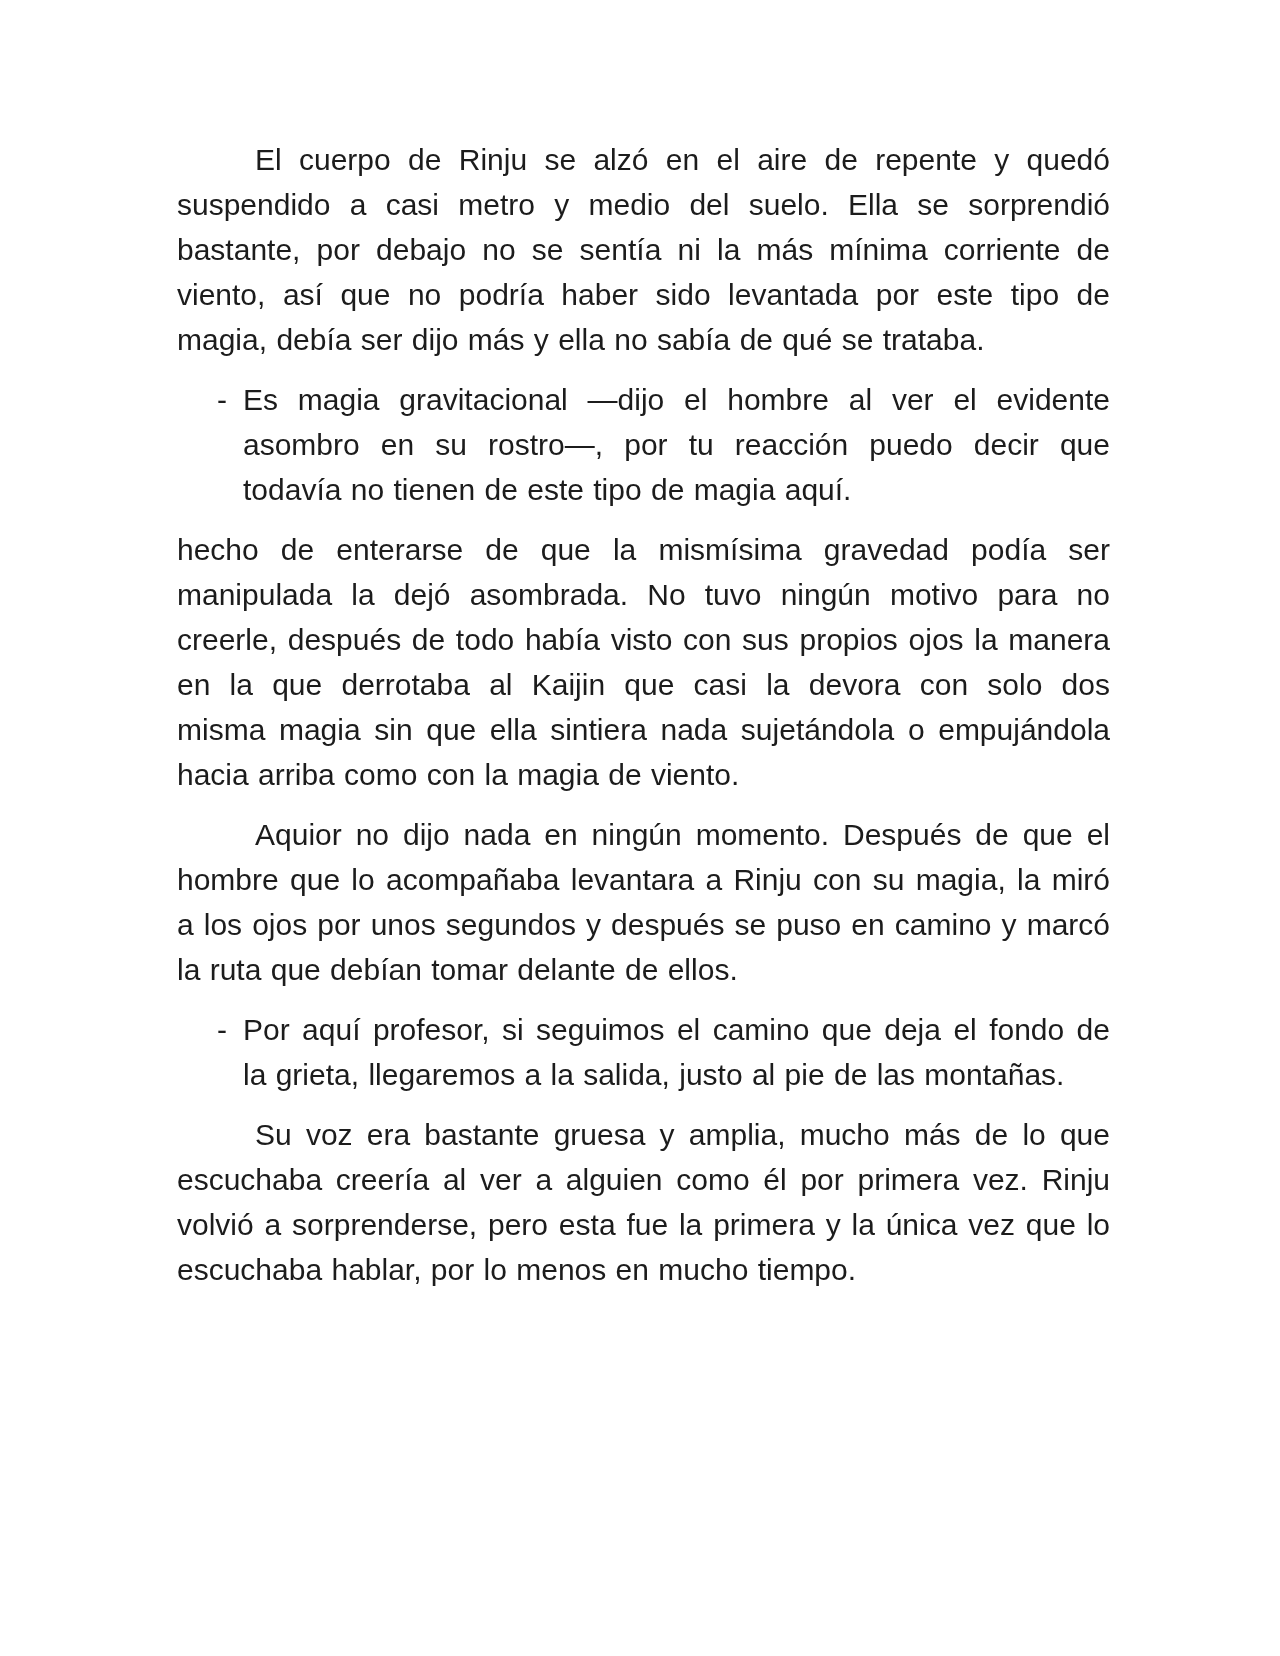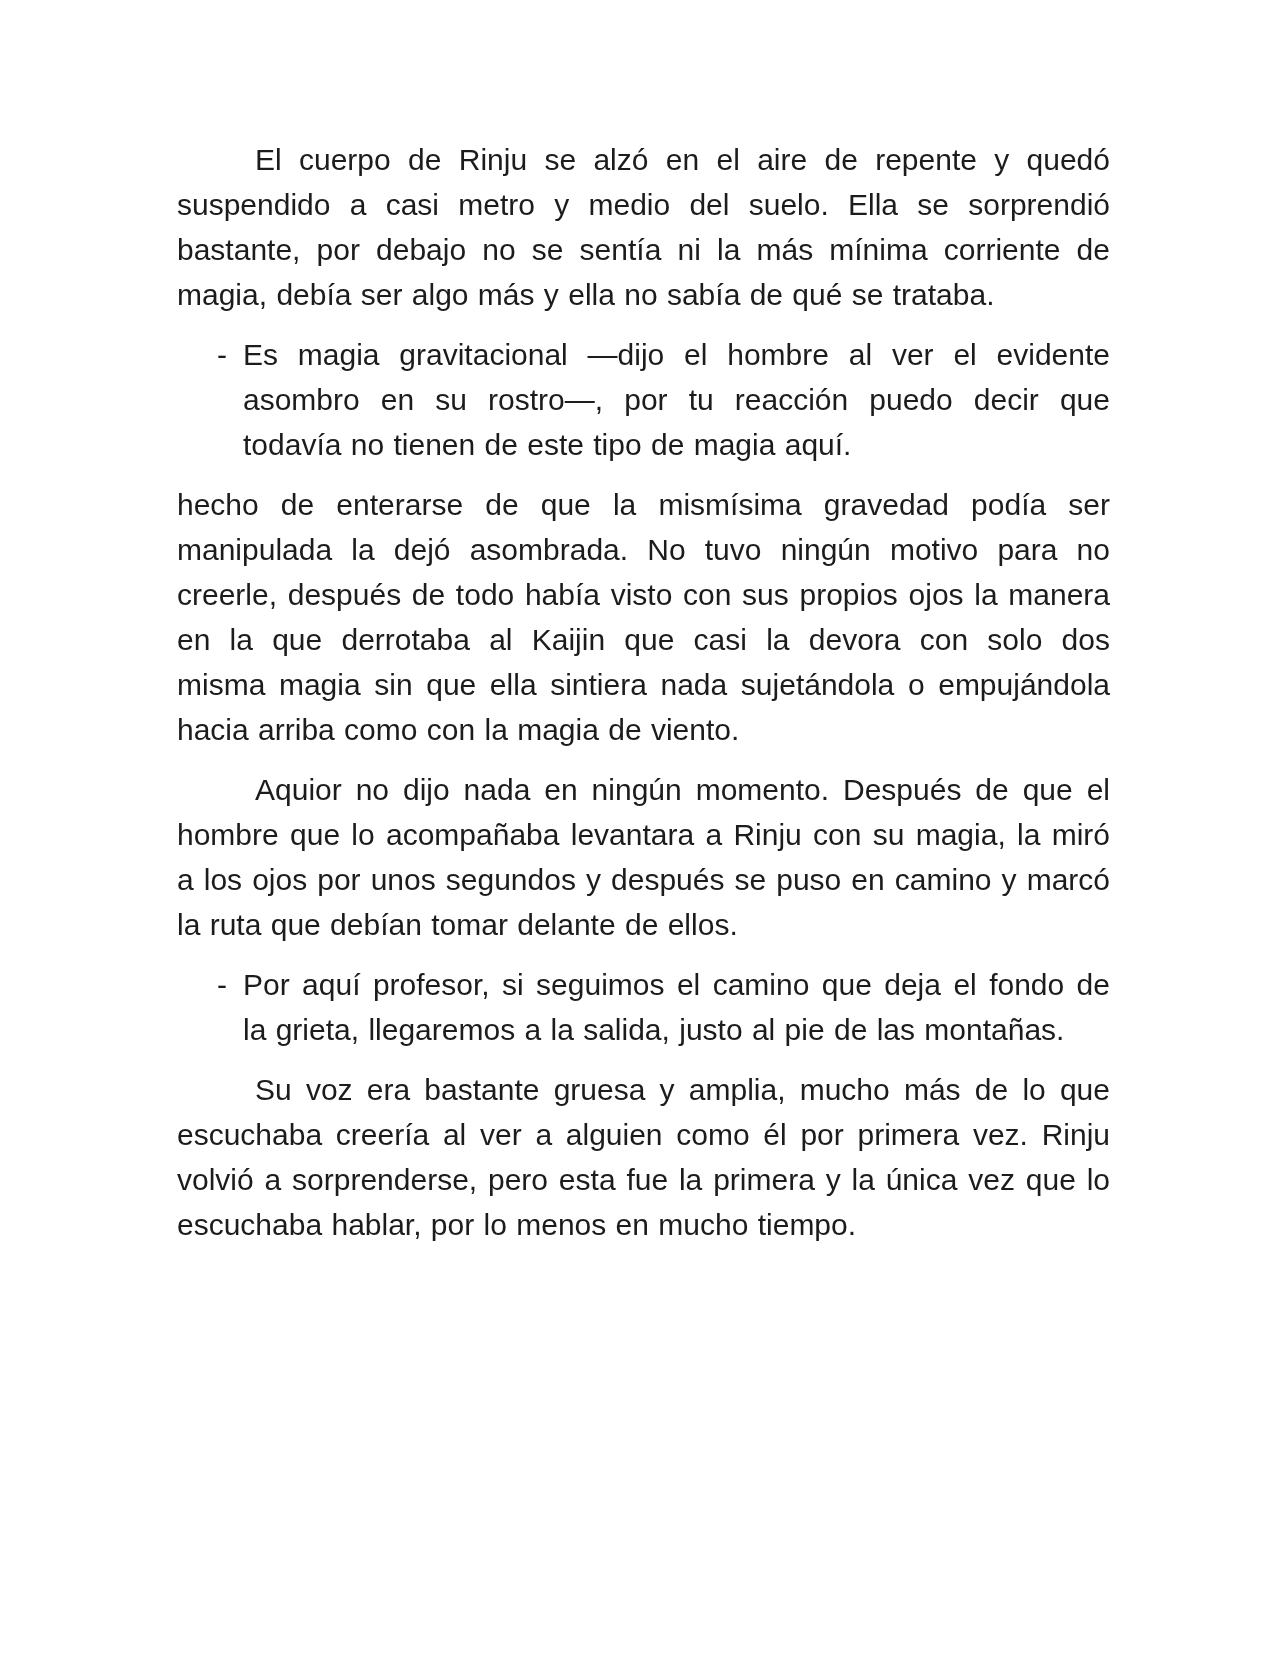--- a/index.html
+++ b/index.html
@@ -70,21 +70,22 @@
 <body>
 
 <div class="page" style="--page-bg: #ffffff; --body-ink: #1c1c1c; --footer-label: #94a4c0; --footer-ink: #39445c;">
 
   <main class="doc-body" id="doc-body">
 
   <div class="para indent">
         <div class="line first">El cuerpo de Rinju se alzó en el aire de repente y quedó</div>
         <div class="line">suspendido a casi metro y medio del suelo. Ella se sorprendió</div>
         <div class="line">bastante, por debajo no se sentía ni la más mínima corriente de</div>
-        <div class="line last">magia, debía ser algo más y ella no sabía de qué se trataba.</div>
+        <div class="line">viento, así que no podría haber sido levantada por este tipo de</div>
+        <div class="line last">magia, debía ser dijo más y ella no sabía de qué se trataba.</div>
       </div>
       <div class="para bullet">
         <span class="bullet-marker">-</span>
         <div class="line first">Es magia gravitacional —dijo el hombre al ver el evidente</div>
         <div class="line">asombro en su rostro—, por tu reacción puedo decir que</div>
         <div class="line last">todavía no tienen de este tipo de magia aquí.</div>
       </div>
       <div class="para indent">
         <div class="line">hecho de enterarse de que la mismísima gravedad podía ser</div>
         <div class="line">manipulada la dejó asombrada. No tuvo ningún motivo para no</div>

